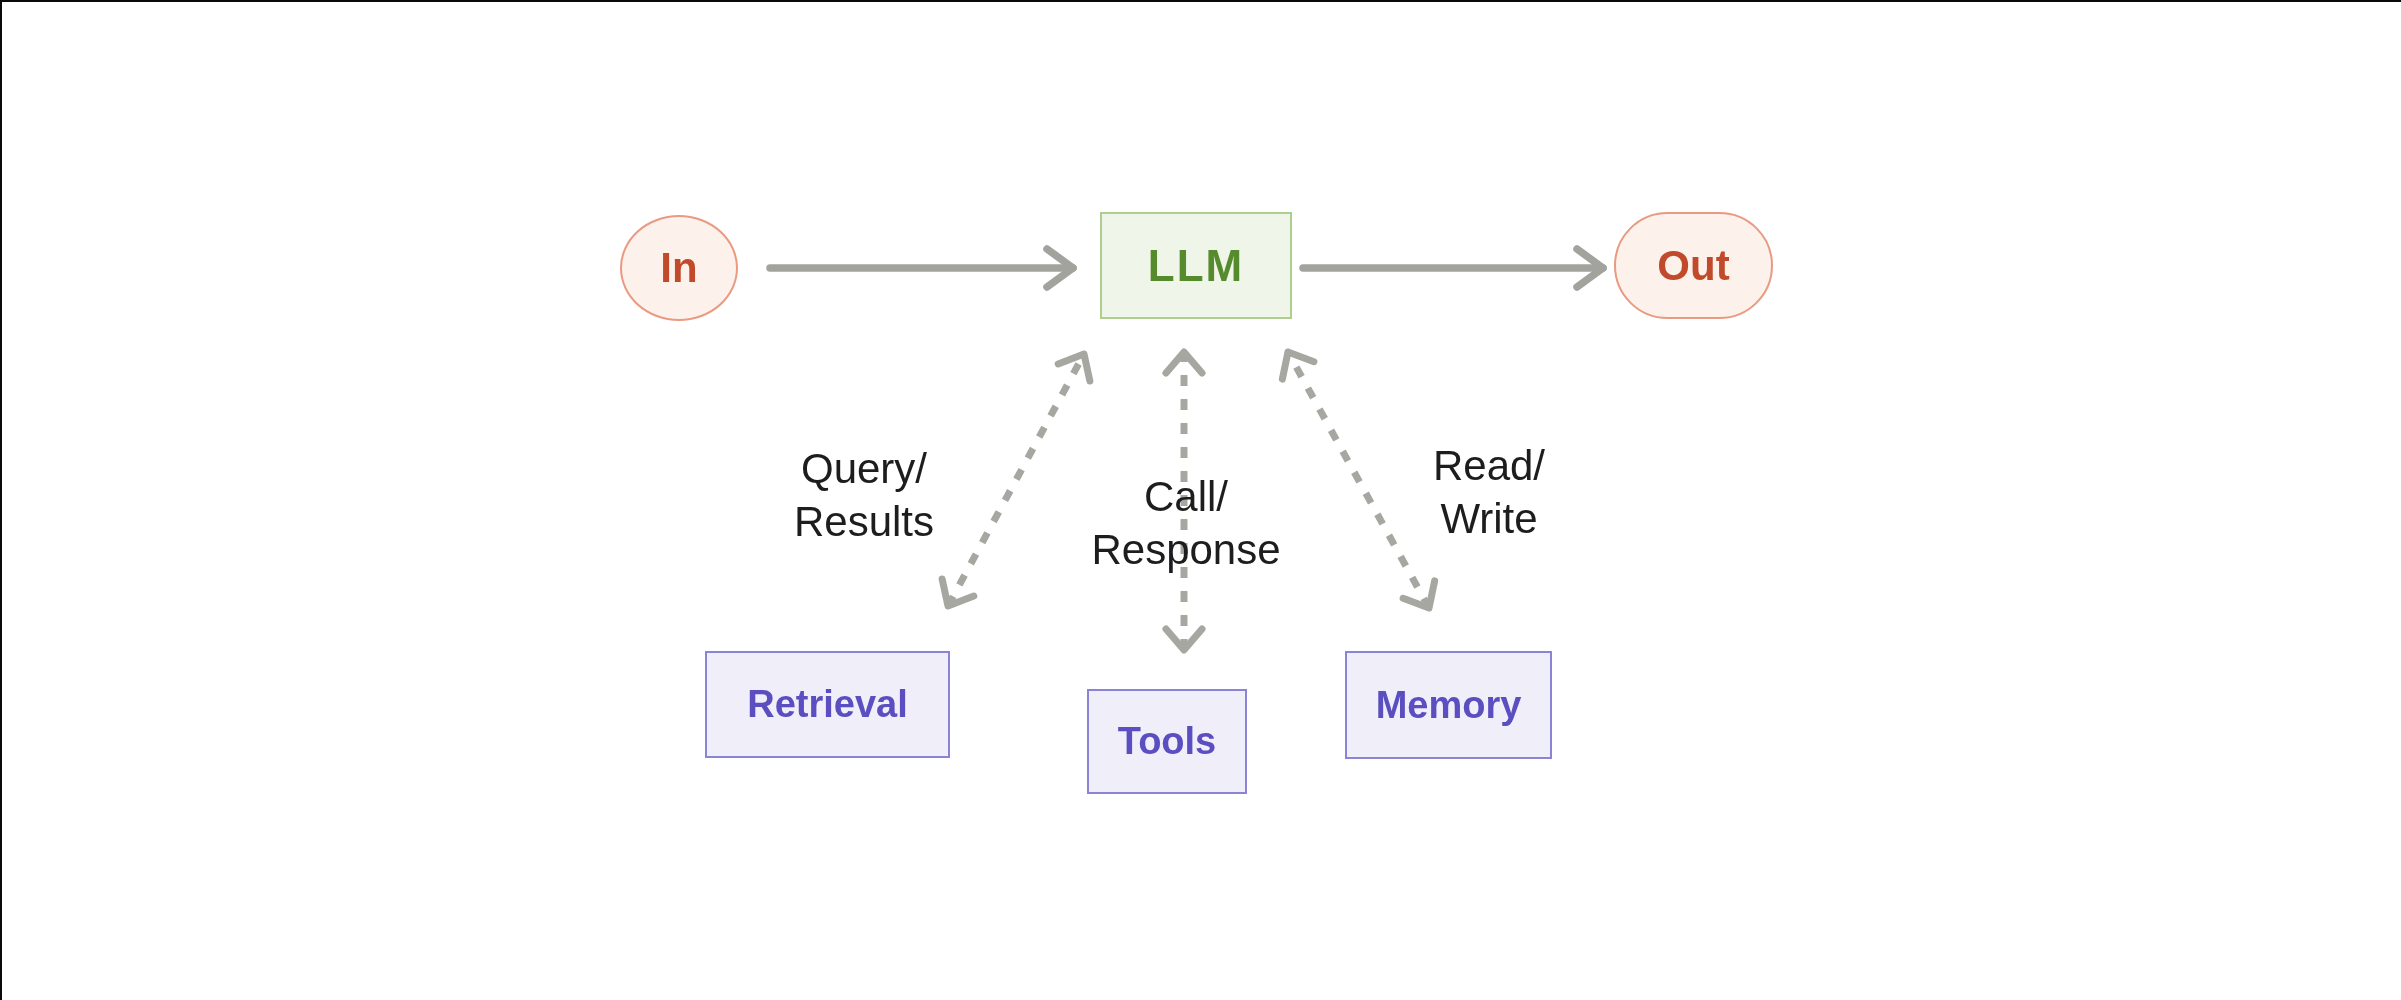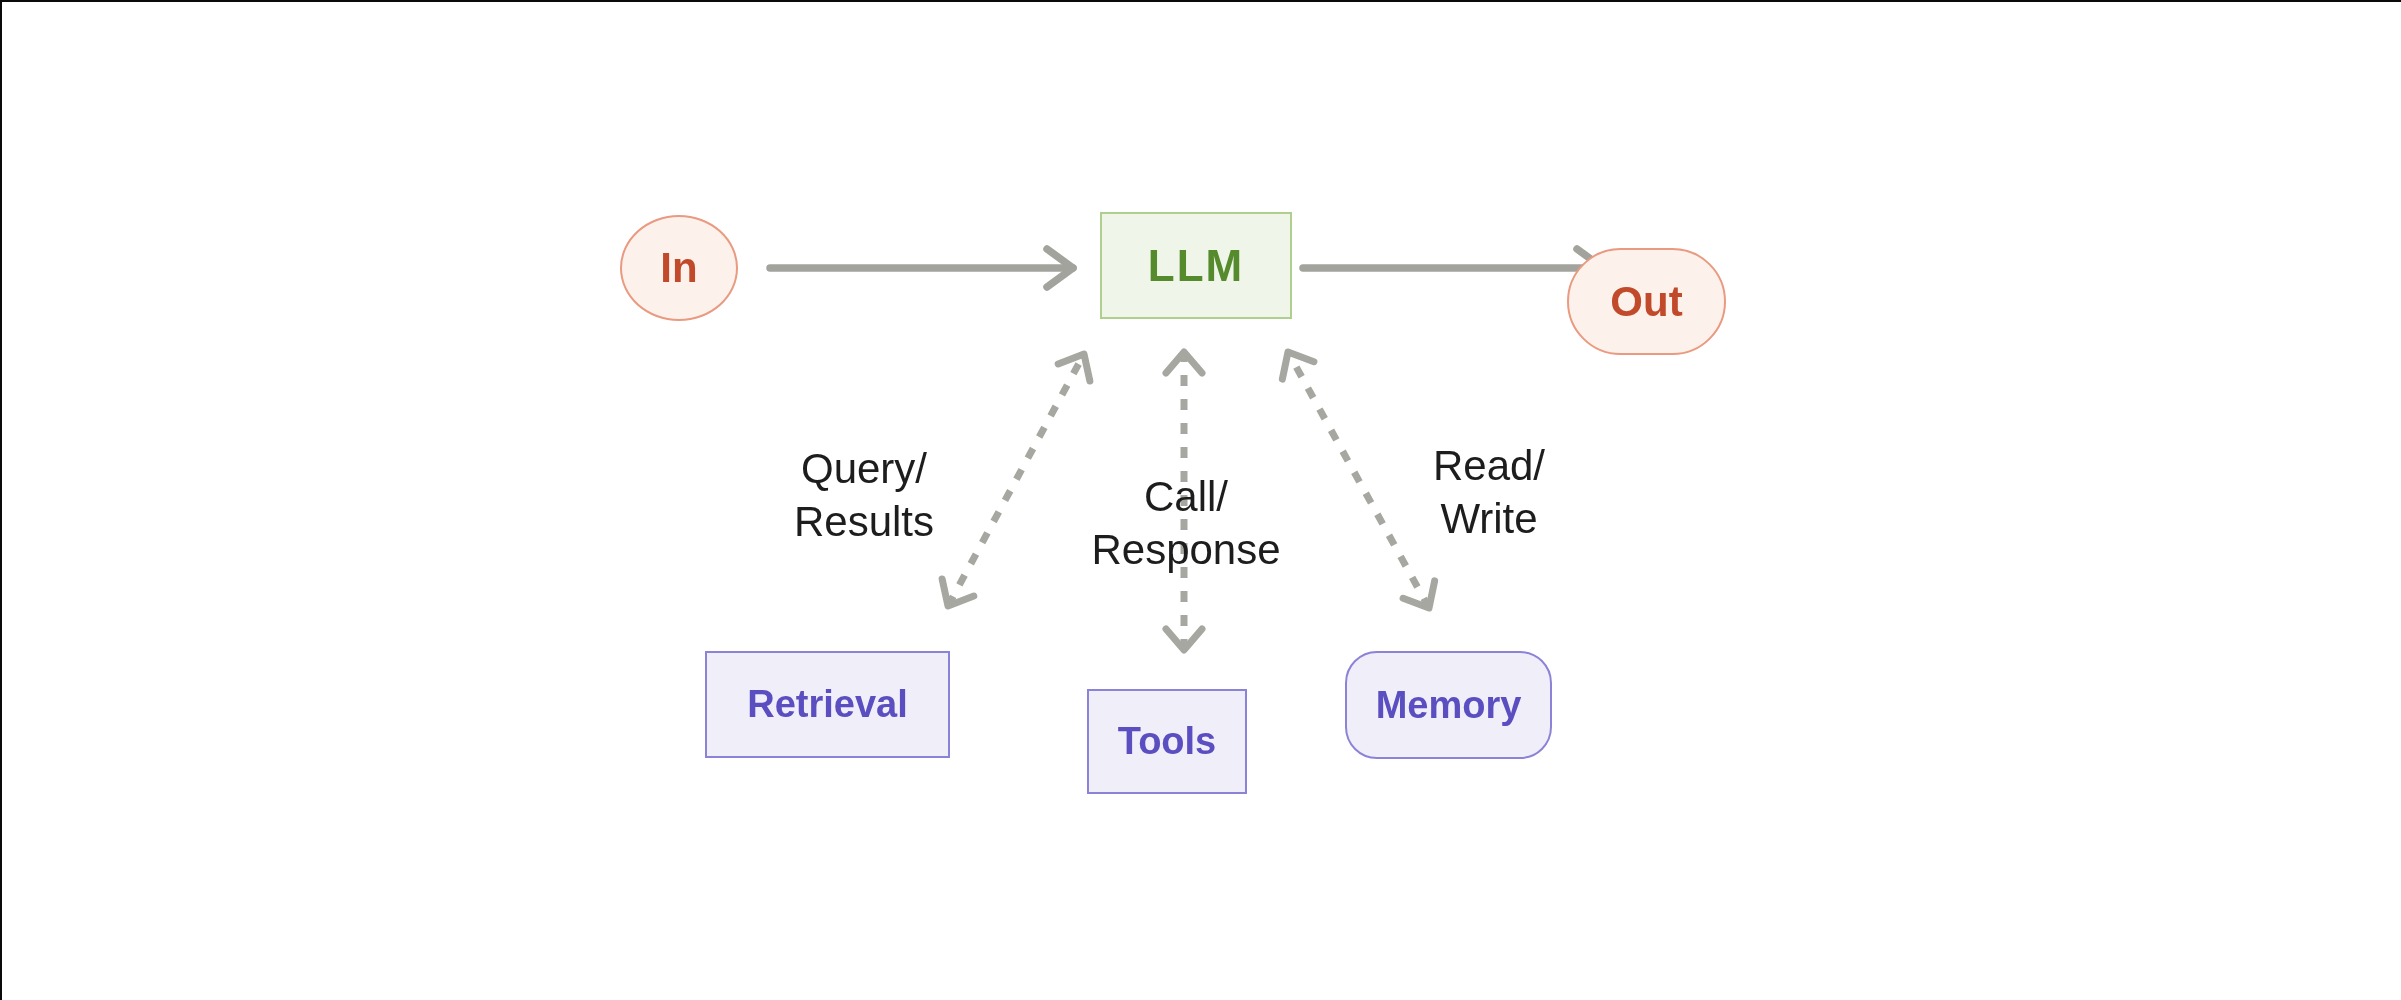--- a/index.html
+++ b/index.html
@@ -28,37 +28,37 @@
     position:absolute;display:flex;align-items:center;justify-content:center;
     font-weight:bold;text-align:center;
   }
   .node-io{
     background:var(--io-fill,#fdf1ec);
     border:2.5px solid var(--io-border,#e99a80);
     color:var(--io-text,#c04a2a);
     font-size:42px;
   }
   .node-in{left:618px;top:213px;width:118px;height:106px;border-radius:50%;}
-  .node-out{left:1565px;top:210px;width:159px;height:107px;border-radius:54px;margin-top:36px;}
+  .node-out{left:1612px;top:210px;width:159px;height:107px;border-radius:54px;}
   .node-llm{
     left:1098px;top:210px;width:192px;height:107px;
     background:var(--llm-fill,#f0f5e9);
     border:2px solid var(--llm-border,#aecf8e);
     color:var(--llm-text,#568b2d);
     font-size:44px;letter-spacing:2px;
   }
   .node-aug{
     background:var(--aug-fill,#efeef9);
     border:2.5px solid var(--aug-border,#8b83d7);
     color:var(--aug-text,#5a4ec0);
     font-size:38px;
   }
   .node-retrieval{left:703px;top:649px;width:245px;height:107px;}
   .node-tools{left:1085px;top:687px;width:160px;height:105px;}
-  .node-memory{left:1343px;top:649px;width:207px;height:108px;border-radius:32px;}
+  .node-memory{left:1343px;top:649px;width:207px;height:108px;}
 
   .edge-label{
     position:absolute;transform:translateX(-50%);
     color:var(--label-text,#1d1d1d);
     font-size:42px;line-height:53px;text-align:center;white-space:nowrap;
   }
   .label-query{left:862px;top:440px;}
   .label-call{left:1184px;top:468px;}
   .label-read{left:1487px;top:437px;}
 </style>

